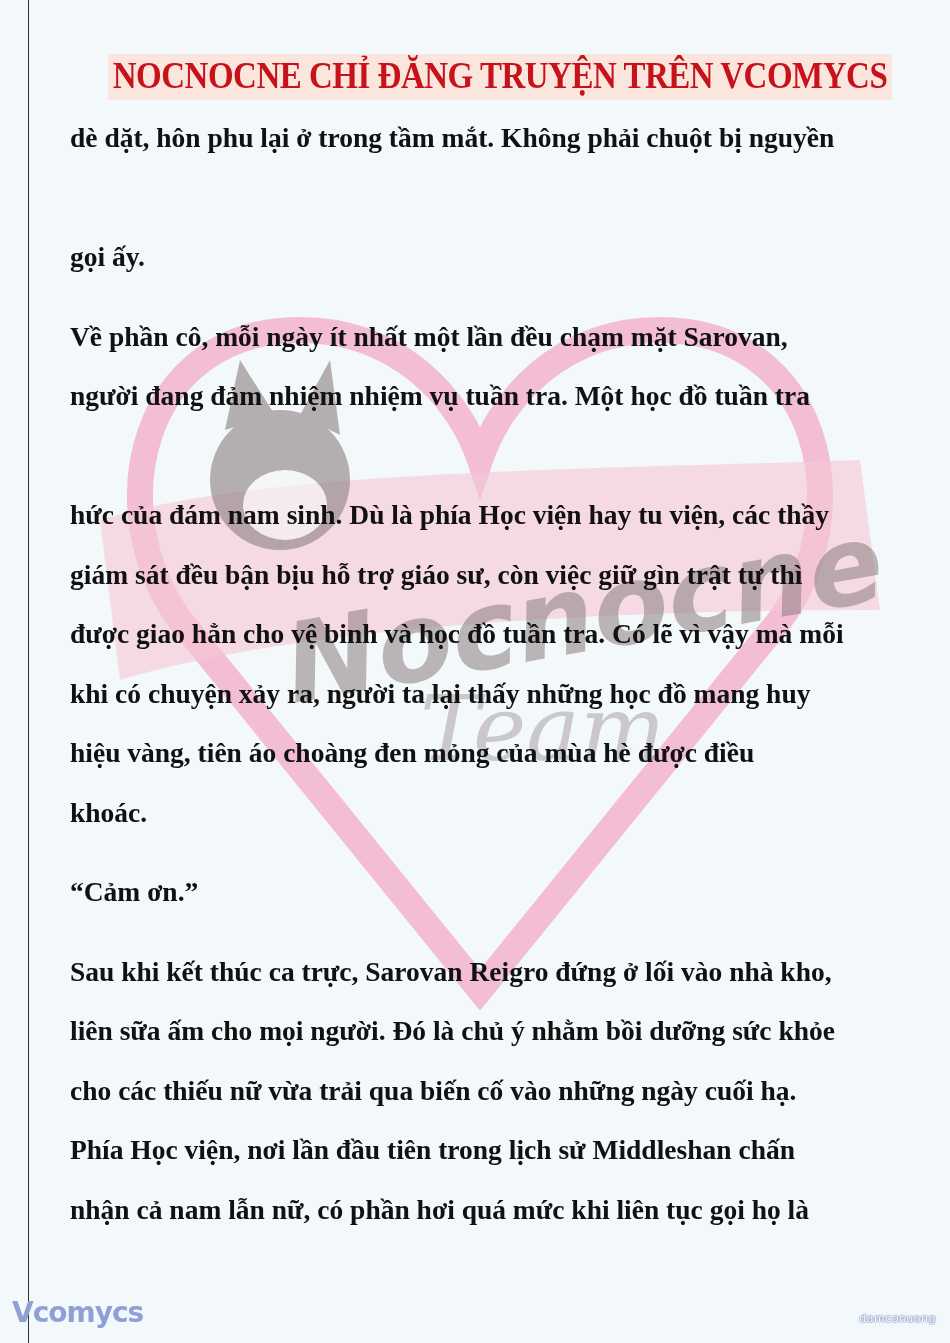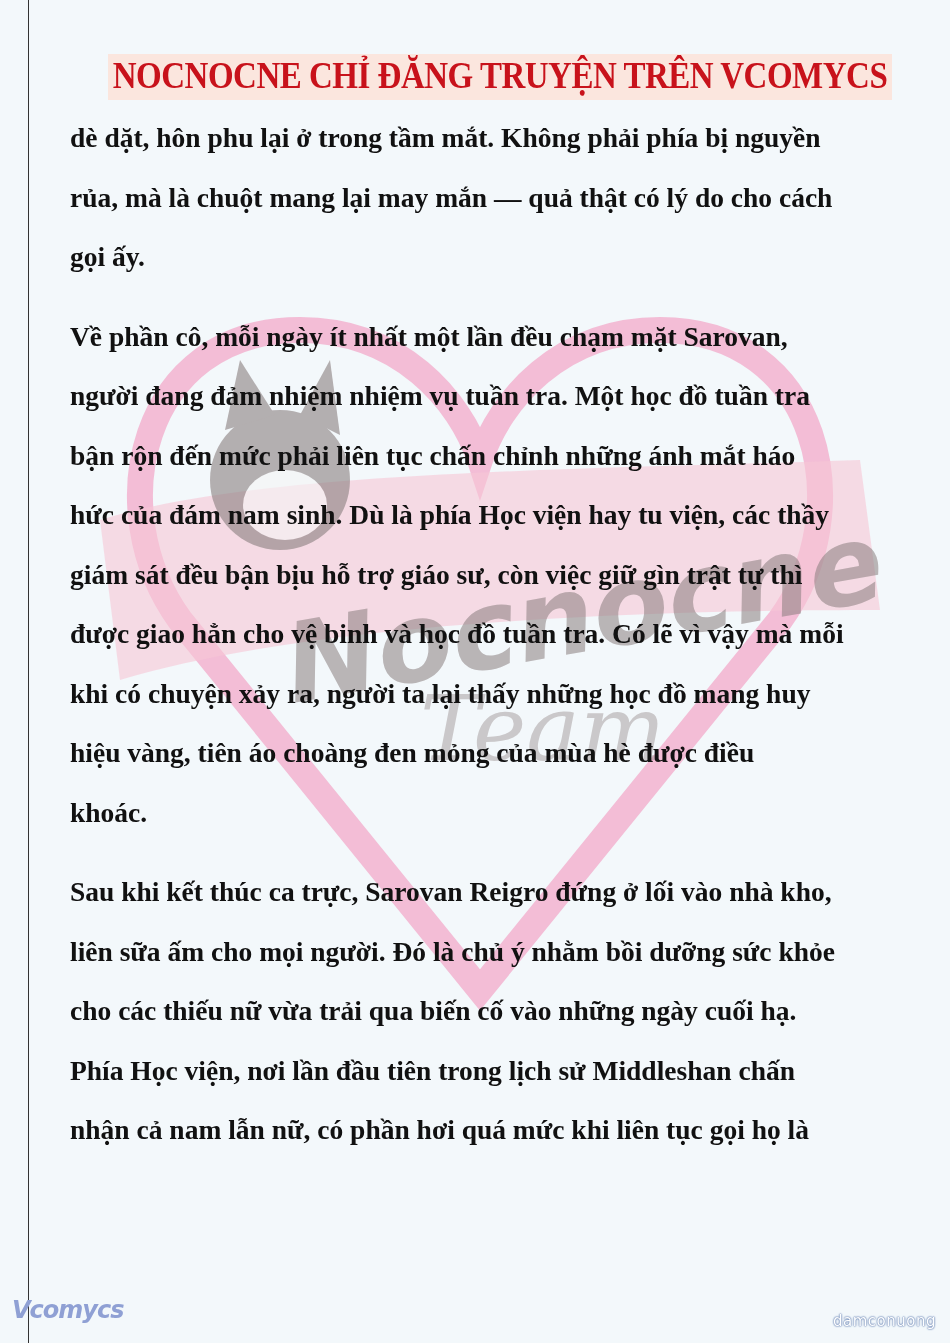--- a/index.html
+++ b/index.html
@@ -20,25 +20,25 @@
     font-family:"Liberation Serif","DejaVu Serif",serif;
     font-weight:bold; font-size:33px; color:#c8121b; letter-spacing:-0.5px;
     transform:scaleY(1.12); transform-origin:top center; white-space:nowrap;
   }
   .watermark { position:absolute; left:60px; top:290px; width:840px; height:720px; pointer-events:none; }
   .text-body { position:absolute; left:70px; top:108px; width:812px; }
   .para { margin:0; font-size:27.5px; font-weight:bold; color:#111; line-height:59.5px; text-align:justify; }
   .para.gap { margin-top:20px; }
   .footer-logo {
     position:absolute; left:12px; top:1296px; font-family:"DejaVu Sans",sans-serif;
-    font-style:italic; font-weight:bold; font-size:24px; color:#8fa0d4; letter-spacing:-1px;
+    font-weight:bold; font-size:28px; color:#8fa0d4; letter-spacing:-1px;
   }
   .footer-credit {
     position:absolute; right:14px; top:1312px; font-family:"DejaVu Sans",sans-serif;
-    font-size:15px; color:#fff; text-shadow:0 0 2px #6f8ab8,0 0 2px #6f8ab8,0 0 1px #6f8ab8;
+    font-size:11px; color:#fff; text-shadow:0 0 2px #6f8ab8,0 0 2px #6f8ab8,0 0 1px #6f8ab8;
     letter-spacing:0.5px;
     padding-left:16px;
   }
 </style>
 </head>
 <body>
 
 <div class="left-rule"></div>
 
 <div class="banner"></div>
@@ -52,34 +52,37 @@
     <polygon points="165,140 180,70 215,125" fill="#8a7f7f"></polygon>
     <polygon points="240,125 270,70 280,145" fill="#8a7f7f"></polygon>
     <ellipse cx="225" cy="215" rx="42" ry="35" fill="#f5f5f5"></ellipse>
   </g>
   <text x="230" y="380" font-family="DejaVu Sans, sans-serif" font-weight="bold" font-style="italic" font-size="110" fill="#8a7f7f" opacity="0.55" transform="rotate(-10 420 380)">Nocnocne</text>
   <text x="360" y="470" font-family="DejaVu Serif, serif" font-style="italic" font-size="90" fill="#9a8f8f" opacity="0.45">Team</text>
 </svg>
 
 <div class="text-body">
   <p class="para">
-    <span>dè dặt, hôn phu lại ở trong tầm mắt. Không phải phía bị nguyền</span><br>
-    <span>rủa, mà là chuột mang lại may mắn — quả thật có lý do cho cách</span><br>
+    <span>dè dặt, hôn phu lại ở trong tầm mắt. Không phải chuột bị nguyền</span><br>
+    <br>
     <span>gọi ấy.</span>
   </p>
   <p class="para gap">
     <span>Về phần cô, mỗi ngày ít nhất một lần đều chạm mặt Sarovan,</span><br>
     <span>người đang đảm nhiệm nhiệm vụ tuần tra. Một học đồ tuần tra</span><br>
-    <span>bận rộn đến mức phải liên tục chấn chỉnh những ánh mắt háo</span><br>
+    <br>
     <span>hức của đám nam sinh. Dù là phía Học viện hay tu viện, các thầy</span><br>
     <span>giám sát đều bận bịu hỗ trợ giáo sư, còn việc giữ gìn trật tự thì</span><br>
     <span>được giao hẳn cho vệ binh và học đồ tuần tra. Có lẽ vì vậy mà mỗi</span><br>
     <span>khi có chuyện xảy ra, người ta lại thấy những học đồ mang huy</span><br>
     <span>hiệu vàng, tiên áo choàng đen mỏng của mùa hè được điều</span><br>
     <span>khoác.</span>
+  </p>
+  <p class="para gap">
+    <span>“Cảm ơn.”</span>
   </p>
   <p class="para gap">
     <span>Sau khi kết thúc ca trực, Sarovan Reigro đứng ở lối vào nhà kho,</span><br>
     <span>liên sữa ấm cho mọi người. Đó là chủ ý nhằm bồi dưỡng sức khỏe</span><br>
     <span>cho các thiếu nữ vừa trải qua biến cố vào những ngày cuối hạ.</span><br>
     <span>Phía Học viện, nơi lần đầu tiên trong lịch sử Middleshan chấn</span><br>
     <span>nhận cả nam lẫn nữ, có phần hơi quá mức khi liên tục gọi họ là</span>
   </p>
 </div>
 

